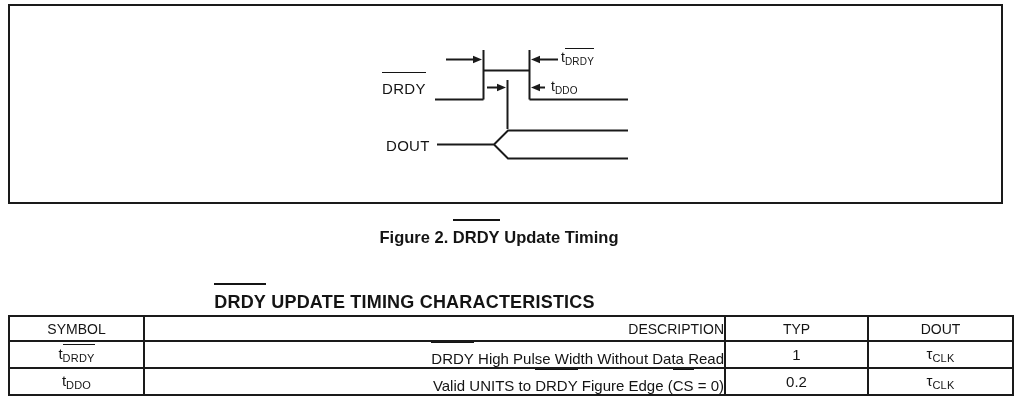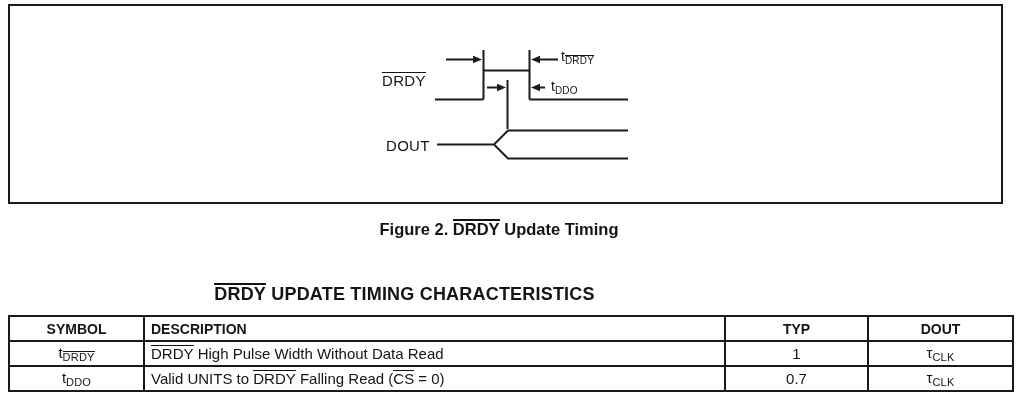--- a/index.html
+++ b/index.html
@@ -7,21 +7,21 @@
   .page { position:relative; width:1016px; height:406px; background:#ffffff; overflow:hidden; }
 
   .figure-box { position:absolute; left:8px; top:4px; width:995px; height:200px;
                 border:2px solid #1a1a1a; background:#ffffff; }
 
   svg.diagram { position:absolute; left:0; top:0; width:1016px; height:406px; pointer-events:none; }
 
   .abs { position:absolute; white-space:nowrap; }
 
   
-  .ovl { display:inline-block; border-top:1.6px solid #141414; padding-top:0; line-height:1.05; }
+  .ovl { display:inline-block; border-top:1.6px solid #141414; padding-top:8px; line-height:1.05; }
 
   .sig-label { font-size:15px; letter-spacing:0.3px; }
   .lbl-drdy { left:382px; top:72px; }
   .lbl-dout { left:386px; top:137px;text-align:center; }
 
   .t-label { font-size:14px; }
   .t-label .sub { font-size:10px; vertical-align:-3px; letter-spacing:0.2px; }
   .lbl-tdrdy { left:561px; top:48px; }
   .lbl-tddo  { left:551px; top:78px; }
 
@@ -30,22 +30,22 @@
   .caption .ovl { border-top-width:2px; }
 
   .heading { left:0; top:283px; width:809px; text-align:center;
              font-size:18px; font-weight:bold; letter-spacing:0.2px; }
   .heading .ovl { border-top-width:2px; }
 
   table.chars { position:absolute; left:8px; top:315px; width:1004px;
                 border-collapse:collapse; table-layout:fixed; }
   table.chars th, table.chars td { border:2px solid #1a1a1a; height:25px;
                 font-size:15px; text-align:center; vertical-align:middle; }
-  table.chars th { font-size:14px; font-weight:bold; }
-  table.chars th.desc-h, table.chars td.desc-c { text-align:left; padding-left:6px; }
+  table.chars th { font-size:14px; font-weight:normal; }
+  table.chars th.desc-h, table.chars td.desc-c { text-align:right; padding-left:6px; }
   .sub2 { font-size:11px; vertical-align:-3px; letter-spacing:0.2px; }
 </style>
 </head>
 <body>
 
 <div class="page">
 
   <div class="figure-box"></div>
 
   <svg class="diagram" viewBox="0 0 1016 406" xmlns="http://www.w3.org/2000/svg">
@@ -109,23 +109,23 @@
       <td>1</td>
       <td>
         <span>τ</span><span class="sub2">CLK</span>
       </td>
     </tr>
     <tr>
       <td>
         <span>t</span><span class="sub2">DDO</span>
       </td>
       <td class="desc-c">
-        <span>Valid UNITS to </span><span class="ovl">DRDY</span><span> Falling Read (</span><span class="ovl">CS</span><span> = 0)</span>
+        <span>Valid UNITS to </span><span class="ovl">DRDY</span><span> Figure Edge (</span><span class="ovl">CS</span><span> = 0)</span>
       </td>
-      <td>0.7</td>
+      <td>0.2</td>
       <td>
         <span>τ</span><span class="sub2">CLK</span>
       </td>
     </tr>
   </tbody>
     </table>
 
 </div>
 
 </body></html>

